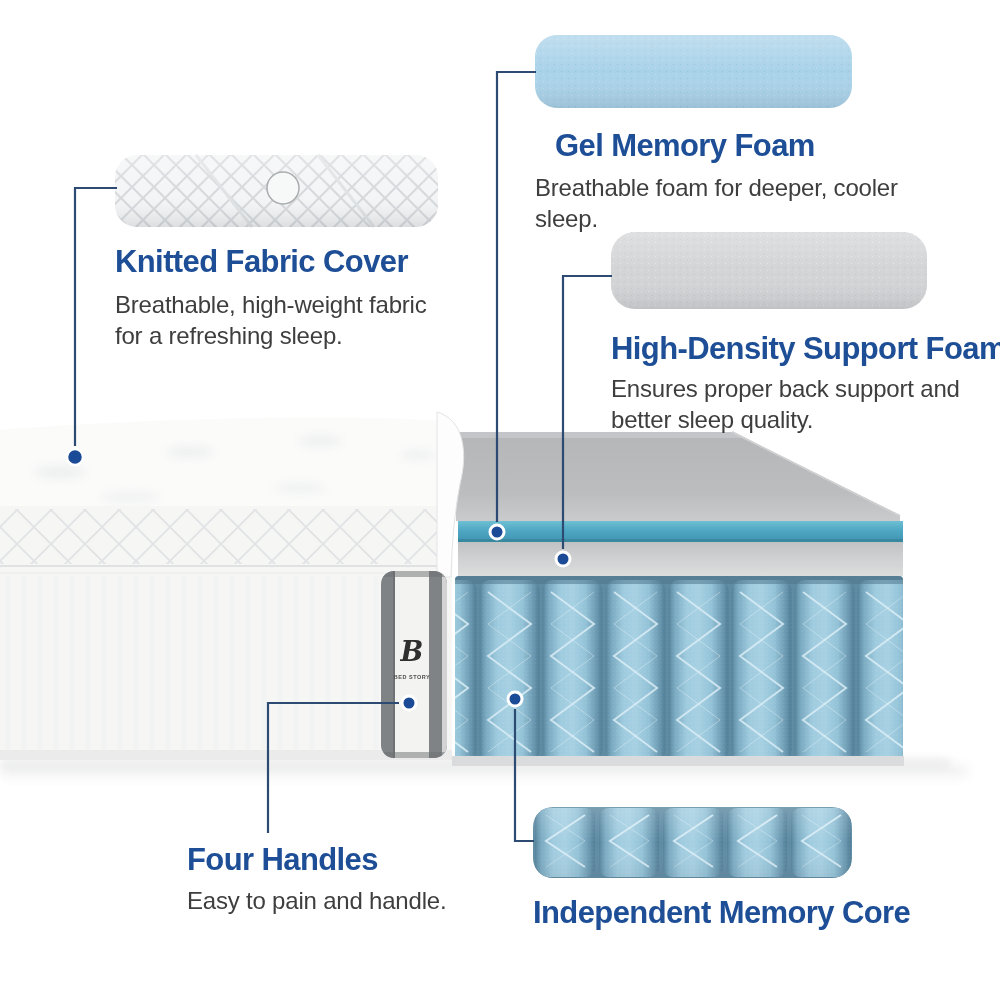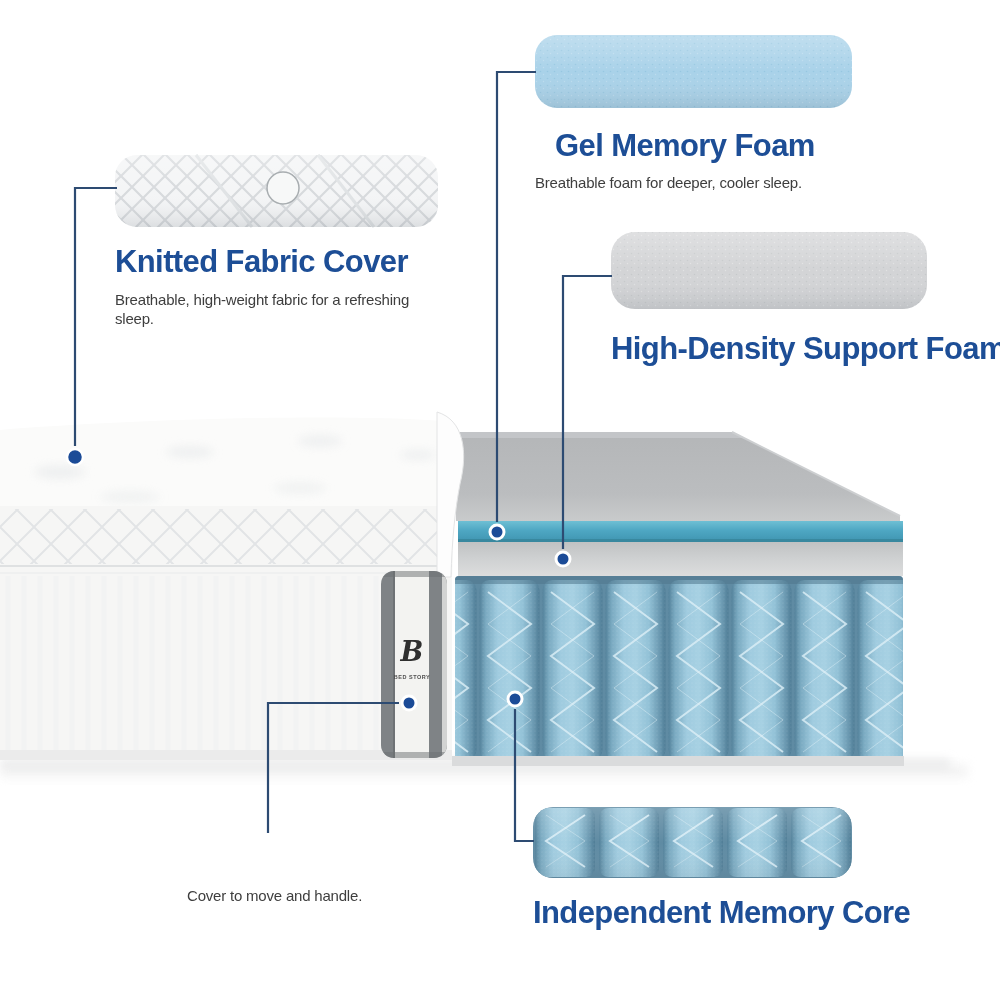--- a/index.html
+++ b/index.html
@@ -7,21 +7,21 @@
     position:relative;width:1000px;height:1000px;background:#ffffff;
     overflow:hidden;font-family:"Liberation Sans",sans-serif;
   }
   .canvas svg{position:absolute;left:0;top:0;}
   .callout-text{position:absolute;}
   .callout-title{
     font-weight:700;font-size:31px;letter-spacing:-0.6px;color:#1d4e96;
     white-space:nowrap;line-height:1.1;
   }
   .callout-desc{
-    font-size:15px;color:#3e3e3e;letter-spacing:-0.2px;line-height:1.28;
+    font-size:24px;color:#3e3e3e;letter-spacing:-0.2px;line-height:1.28;
   }
   .tag-text{position:absolute;text-align:center;}
   .tag-initial{
     font-family:"DejaVu Serif",serif;font-style:italic;font-weight:600;
     font-size:27px;color:#2f2f2f;line-height:1;
   }
   .tag-brand{
     font-size:5.5px;letter-spacing:0.5px;color:#4e4e4e;font-weight:700;
   }
 </style>
@@ -220,20 +220,24 @@
   <div class="callout-text callout-desc" style="left:535px;top:173px;width:430px;">Breathable foam for deeper, cooler sleep.</div>
 
   <div class="callout-text callout-desc" style="left:115px;top:290px;width:335px;">Breathable, high-weight fabric for a refreshing sleep.</div>
   <div class="callout-text" style="left:115px;top:245px;">
     <div class="callout-title">Knitted Fabric Cover</div>
   </div>
 
   <div class="callout-text" style="left:611px;top:332px;">
     <div class="callout-title">High-Density Support Foam</div>
   </div>
-
-  <div class="callout-text callout-desc" style="left:187px;top:886px;width:300px;">Cover to move and handle.</div>
+  <div class="callout-text callout-desc" style="left:611px;top:374px;width:350px;">Ensures proper back support and better sleep quality.</div>
+
+  <div class="callout-text" style="left:187px;top:843px;">
+    <div class="callout-title">Four Handles</div>
+  </div>
+  <div class="callout-text callout-desc" style="left:187px;top:886px;width:300px;">Easy to pain and handle.</div>
 
   <div class="callout-text" style="left:533px;top:896px;">
     <div class="callout-title">Independent Memory Core</div>
   </div>
 
 </div>
 
 </body></html>

